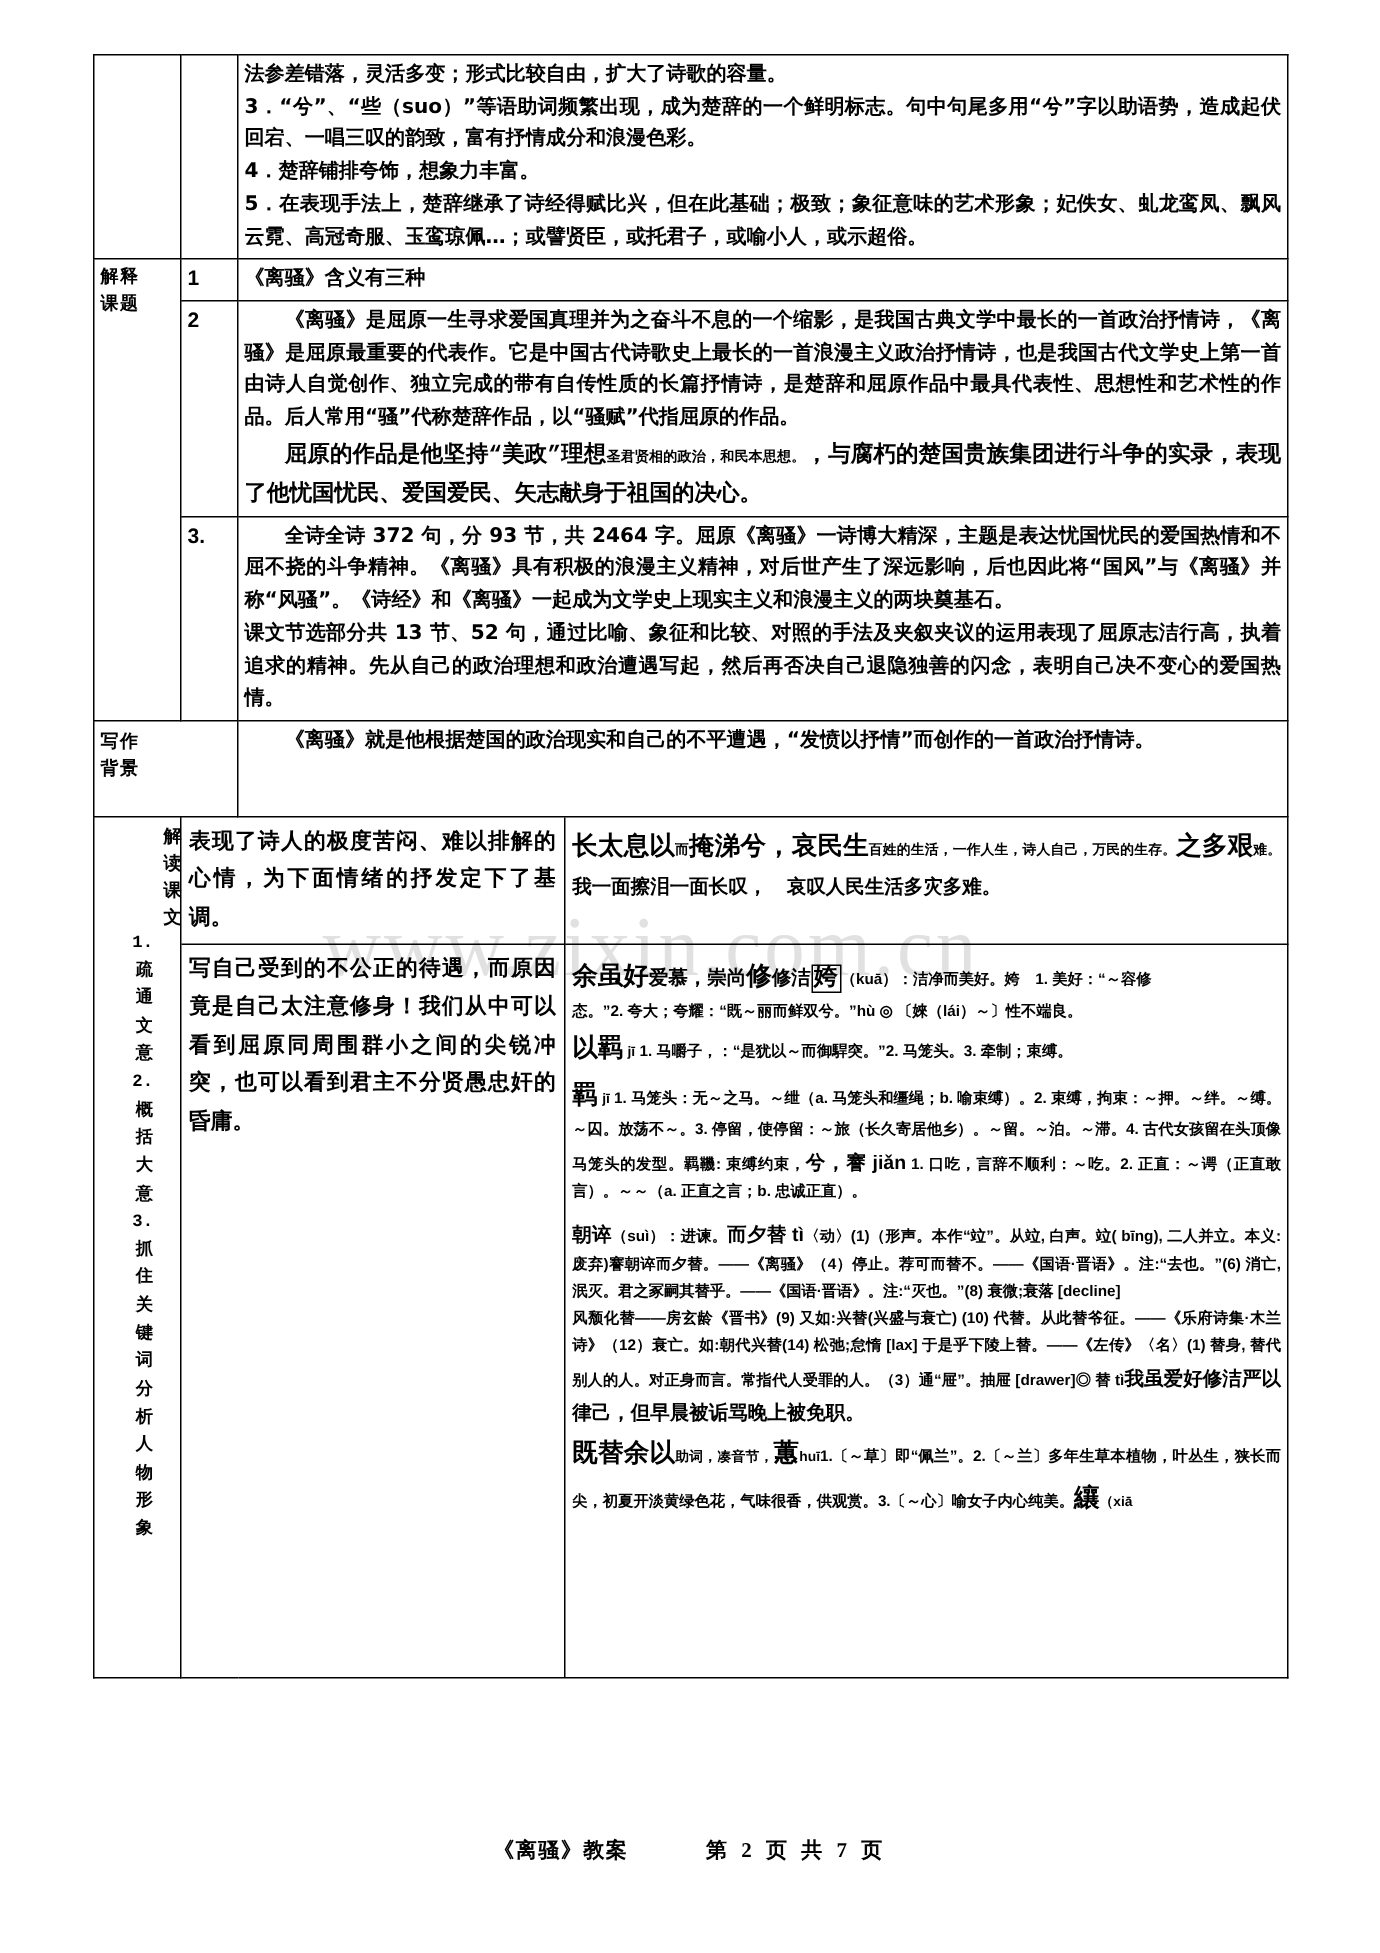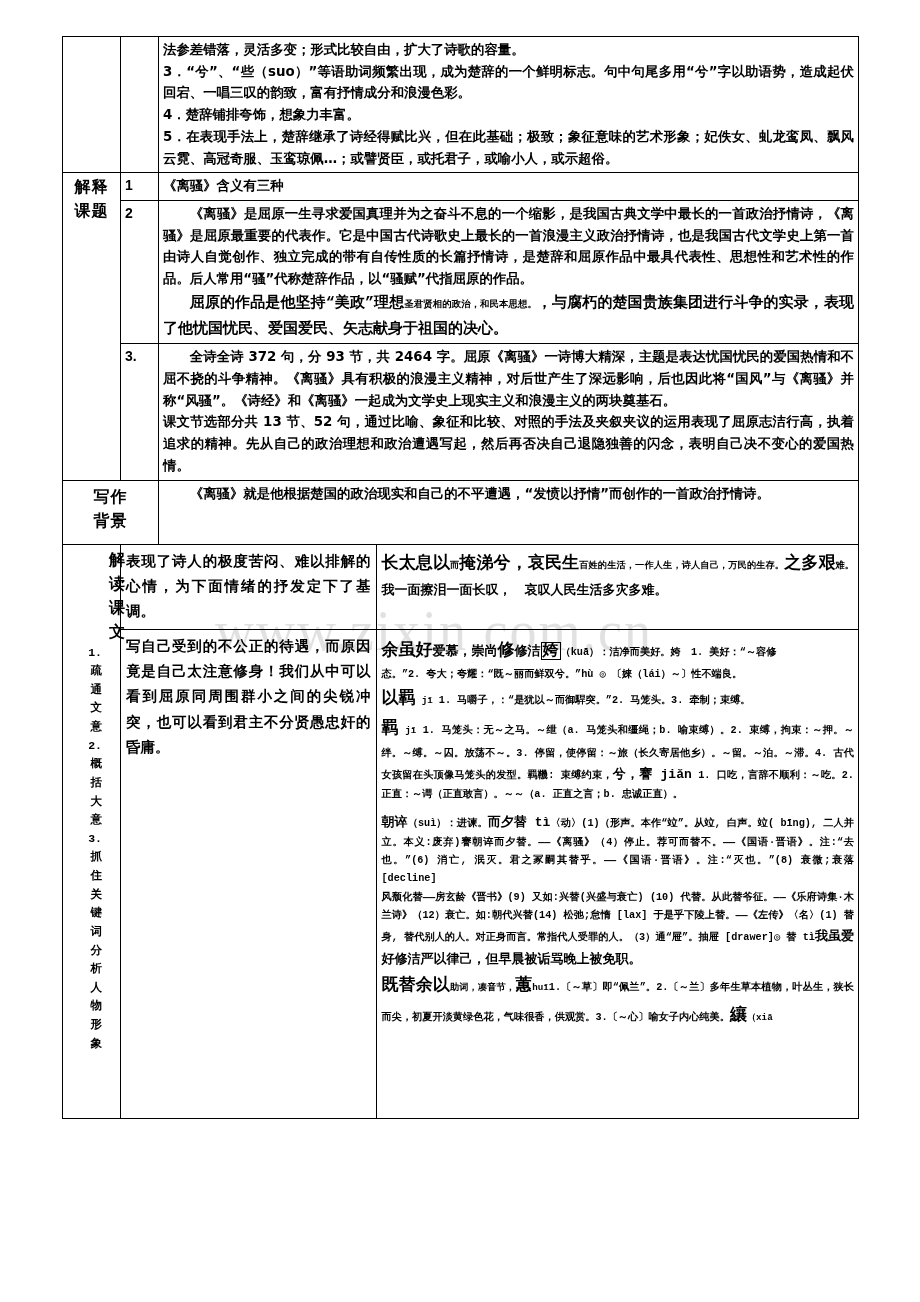--- a/index.html
+++ b/index.html
@@ -47,22 +47,22 @@
 
   .cn{
     font-family:"DejaVu Sans","Liberation Sans",sans-serif;
     font-size:13.4px;
     line-height:1.62;
     text-align:justify;
     font-weight:bold;
   }
   .indent{text-indent:2em;display:block;}
   .label{
-    font-weight:bold;font-size:16px;line-height:1.5;
-    text-align:center;letter-spacing:1px;
+    font-weight:bold;font-size:12px;line-height:1.5;
+    letter-spacing:1px;
     font-family:"DejaVu Sans",sans-serif;
     margin-left:28px;
   }
   .label-sm{
     font-weight:bold;font-size:11.5px;line-height:1.62;
     text-align:right;letter-spacing:0px;
     font-family:Liberation Mono, monospace;
   }
   .num{
     font-weight:bold;font-size:14px;line-height:1.5;
@@ -72,21 +72,21 @@
 
   
   .split-left{
     font-size:14.5px;font-weight:bold;line-height:1.75;
     text-align:justify;
     margin-left:44px;
   }
   .dict{
     font-size:10.2px;line-height:1.78;text-align:justify;
     font-weight:bold;
-    font-family:Liberation Mono, monospace;
+    font-family:Liberation Sans, sans-serif;
   }
   .big{font-size:17px;font-weight:bold;}
   .mid{font-size:13px;font-weight:bold;}
   .sm{font-size:9.2px;font-weight:bold;}
   .xsm{font-size:13px;font-weight:bold;}
   .boxed{
     border:1px solid #000;padding:0 1px;display:inline-block;
     font-size:16px;font-weight:bold;line-height:1.05;
   }
   .footer{
@@ -223,14 +223,19 @@
                 </td>
               </tr>
             </tbody>
           </table>
         </td>
       </tr>
 
     </tbody>
   </table>
 
+  <div class="footer">
+    <span>《离骚》教案</span>
+    <span style="display:inline-block;width:40px;"></span>
+    <span class="pg">第 2 页 共 7 页</span>
+  </div>
 
 </div>
 
 </body></html>

